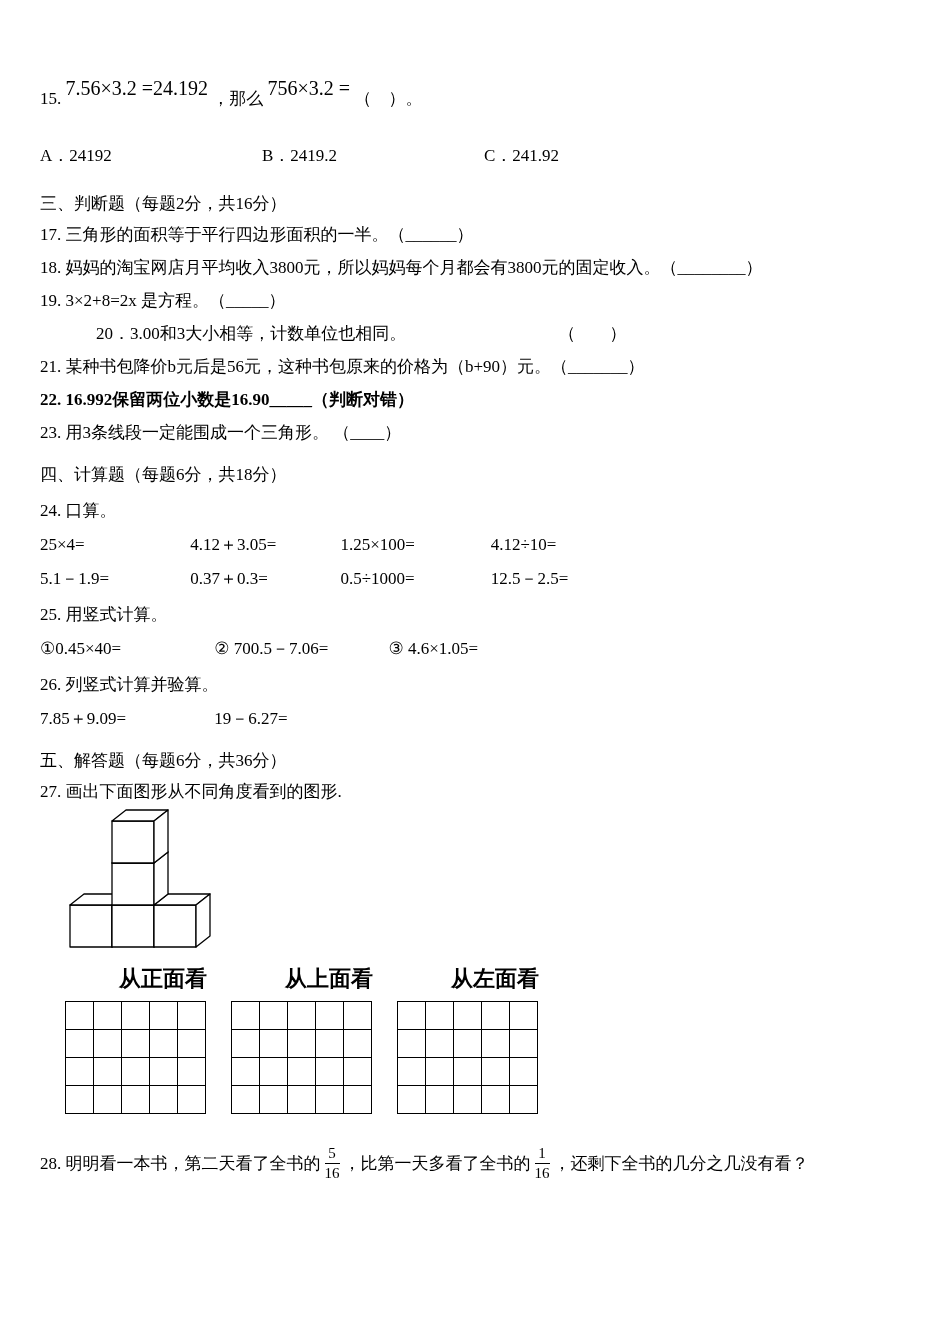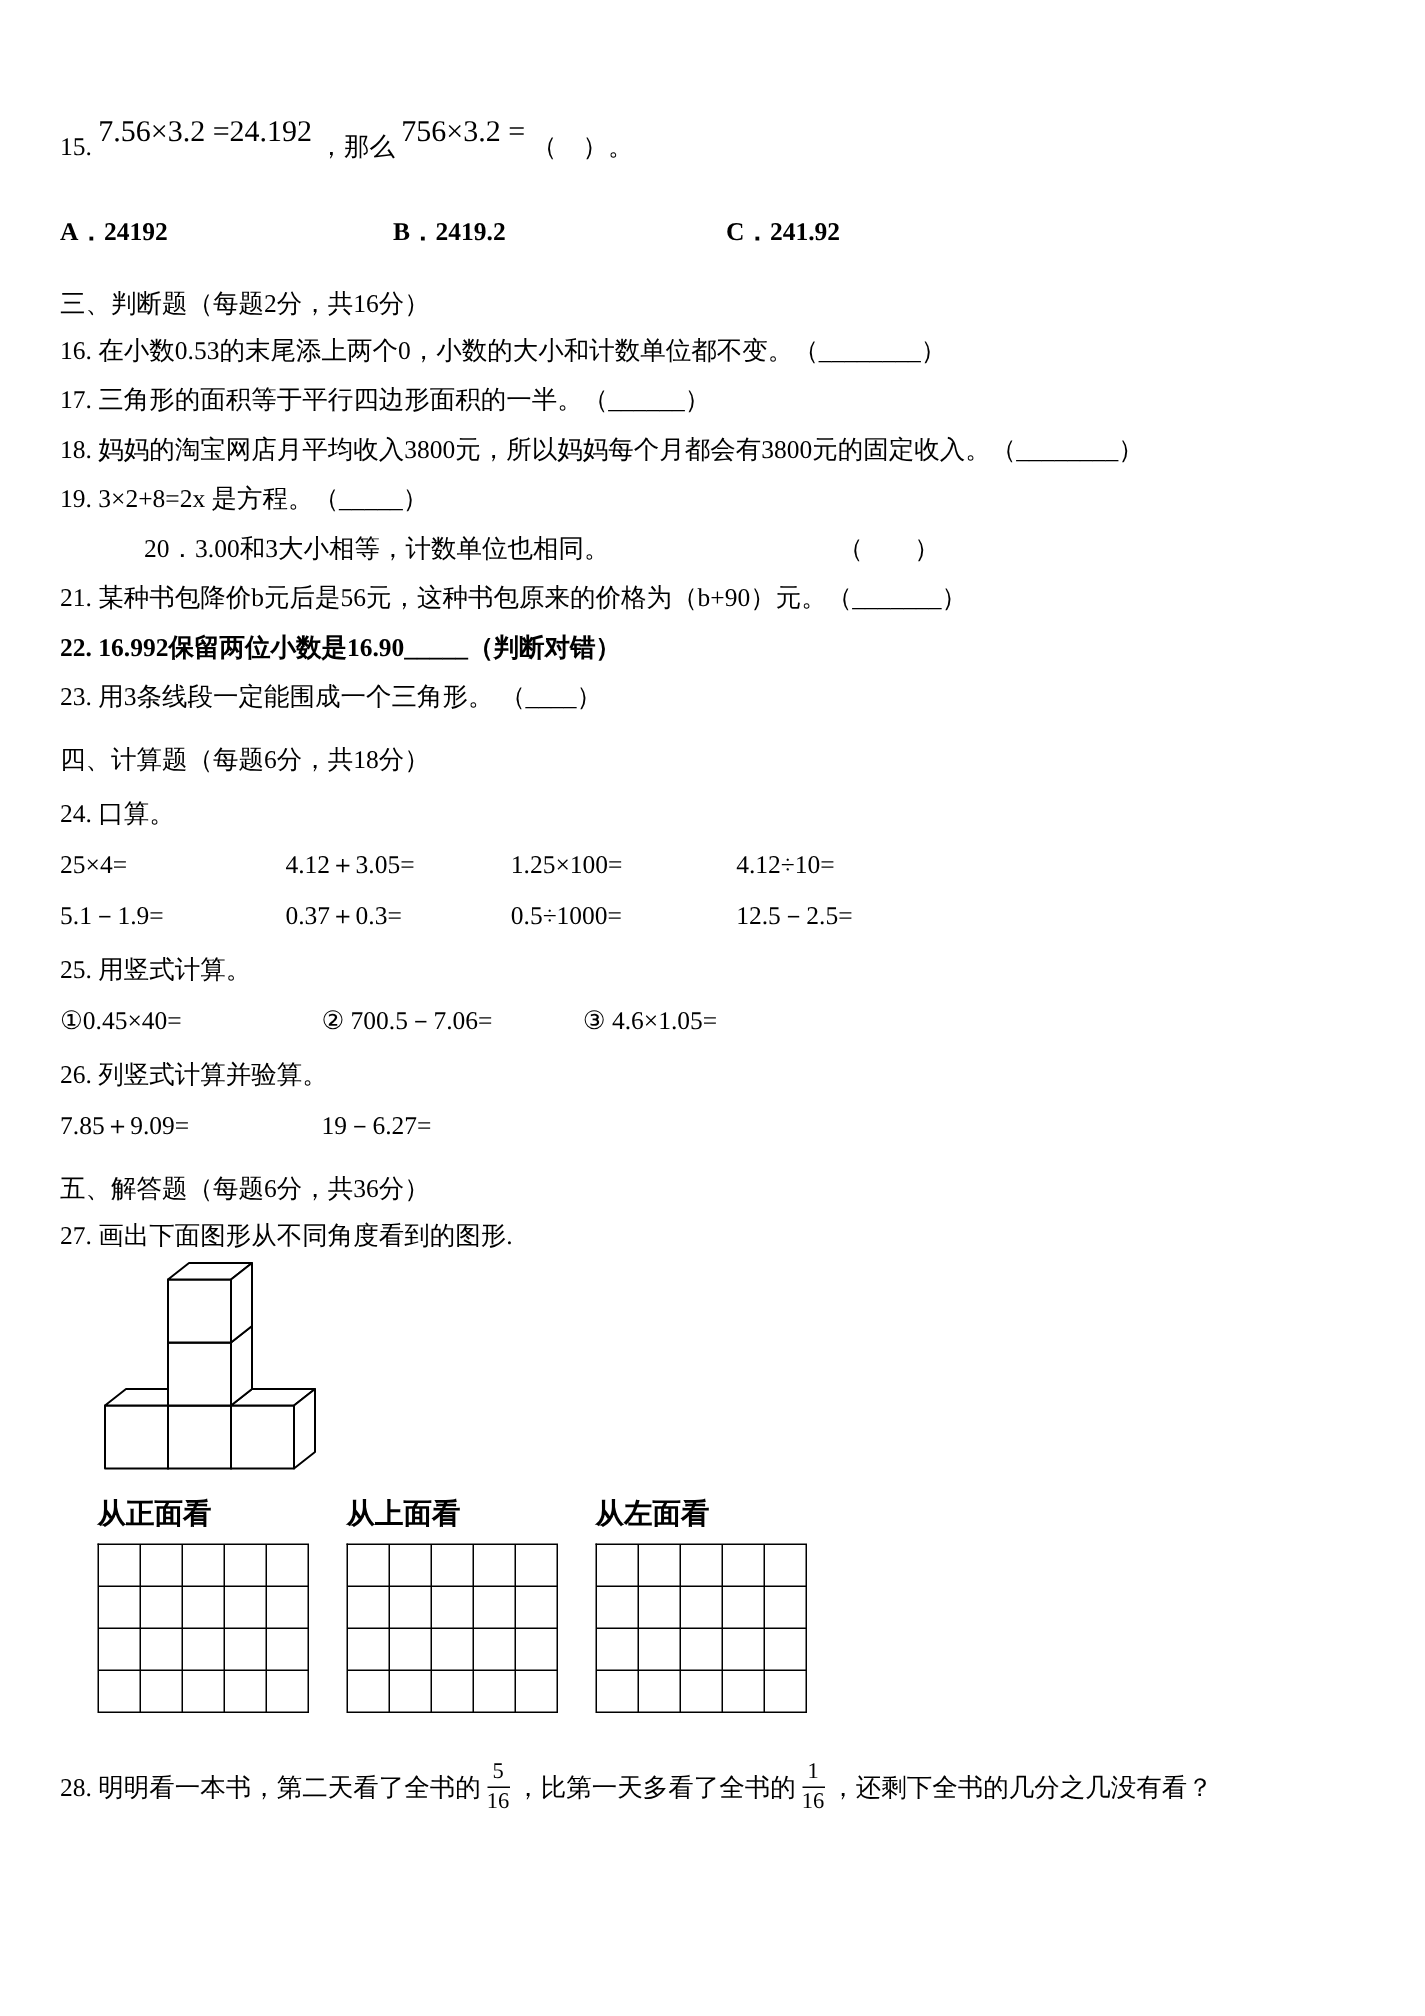--- a/index.html
+++ b/index.html
@@ -9,21 +9,21 @@
     background: #ffffff; color: #000000;
     font-family: "Liberation Serif", "DejaVu Serif", serif;
     font-size: 17px; overflow: hidden;
   }
   .page { padding: 86px 40px 0 40px; }
   p { margin: 0; line-height: 22px; }
 
   
   .q15-line { margin-bottom: 34px; }
   .raised { position: relative; top: -9px; font-size: 20px; }
-  .options-row { display: flex; font-weight: bold; margin-bottom: 26px; margin-top: 26px; }
+  .options-row { display: flex; font-weight: normal; margin-bottom: 26px; margin-top: 26px; }
   .options-row span { width: 222px; }
 
   
   .sec-title { margin-bottom: 9px; }
   .judge-item { margin-bottom: 11px; }
   .judge-item.indent { padding-left: 56px; margin-top: 10px; }
   .judge-item .paren-right { display: inline-block; margin-left: 148px; }
   .judge-item.bold { font-weight: bold; }
   .gap-lg { margin-top: 20px; }
 
@@ -33,21 +33,21 @@
   .calc-row span { display: inline-block; min-width: 146px; }
   .inline-row span { display: inline-block; margin-right: 24px; }
 
   
   .cube-wrap { margin: 6px 0 8px 20px; }
   svg .face { fill: #ffffff; stroke: #000000; stroke-width: 1.3; stroke-linejoin: round; }
 
   
   .views-row { display: flex; margin-left: 25px; margin-top: 4px; }
   .view-block { margin-right: 24px; width: 142px; }
-  .view-label { font-weight: bold; font-size: 19px; text-align: left; margin-bottom: 7px; }
+  .view-label { font-weight: bold; font-size: 22px; text-align: right; margin-bottom: 7px; }
   .grid { display: grid; width: fit-content; border-top: 1px solid #000; border-left: 1px solid #000; }
   .grid .cell { border-right: 1px solid #000; border-bottom: 1px solid #000; }
 
   
   .q28-line { margin-top: 30px; line-height: 40px; }
   .frac { display: inline-block; vertical-align: middle; text-align: center; font-size: 15px; line-height: 1.1; margin: 0 4px; position: relative; top: -2px; }
   .frac .num { display: block; border-bottom: 1px solid #000; padding: 0 3px 1px; }
   .frac .den { display: block; padding-top: 1px; }
 </style>
 </head>
@@ -63,21 +63,20 @@
     <span>（　）。</span>
   </p>
 
   <div class="options-row">
     <span>A．24192</span>
     <span>B．2419.2</span>
     <span>C．241.92</span>
   </div>
 
   <p class="sec-title">三、判断题（每题2分，共16分）</p>
-  <p class="judge-item">16. 在小数0.53的末尾添上两个0，小数的大小和计数单位都不变。（________）</p>
   <p class="judge-item">17. 三角形的面积等于平行四边形面积的一半。（______）</p>
   <p class="judge-item">18. 妈妈的淘宝网店月平均收入3800元，所以妈妈每个月都会有3800元的固定收入。（________）</p>
   <p class="judge-item">19. 3×2+8=2x 是方程。（_____）</p>
   <p class="judge-item indent">
     <span>20．3.00和3大小相等，计数单位也相同。</span>
     <span class="paren-right">（　　）</span>
   </p>
   <p class="judge-item">21. 某种书包降价b元后是56元，这种书包原来的价格为（b+90）元。（_______）</p>
   <p class="judge-item bold">22. 16.992保留两位小数是16.90_____（判断对错）</p>
   <p class="judge-item">23. 用3条线段一定能围成一个三角形。 （____）</p>

